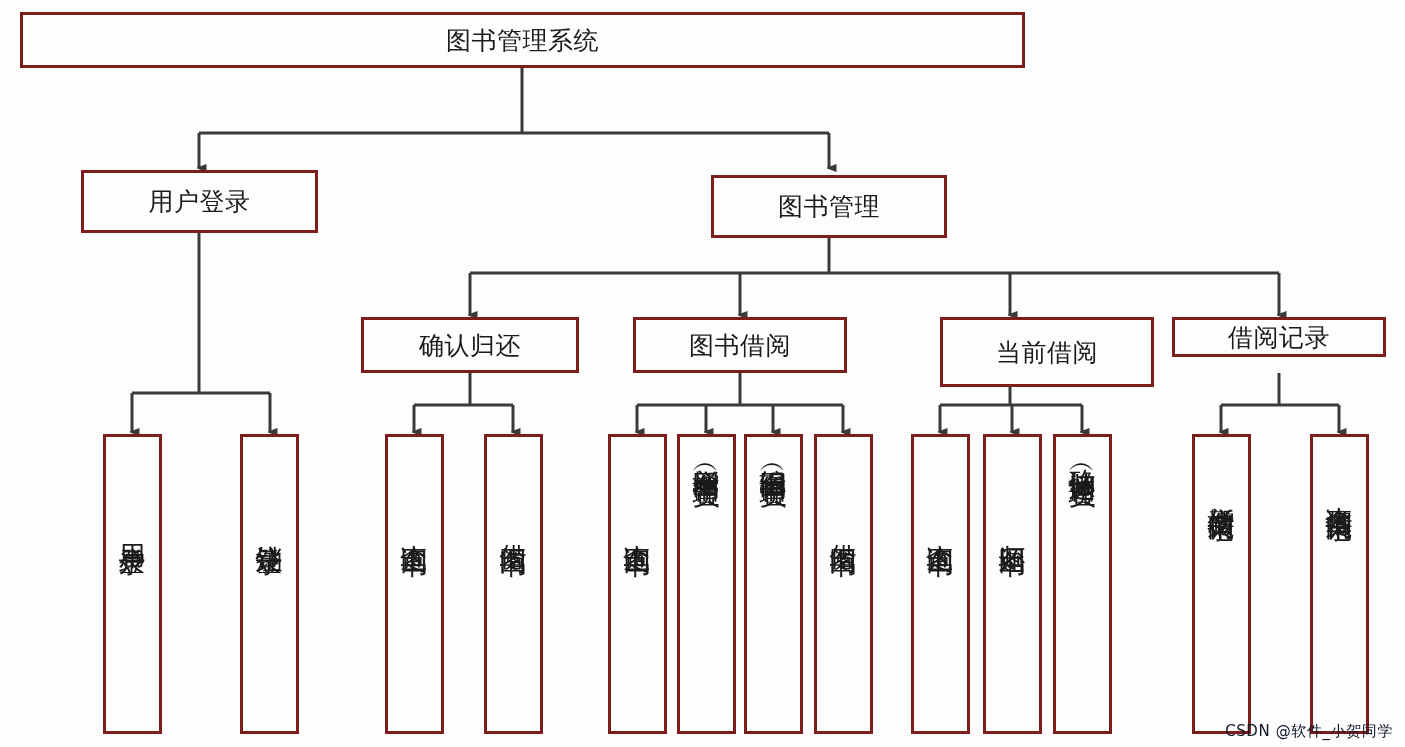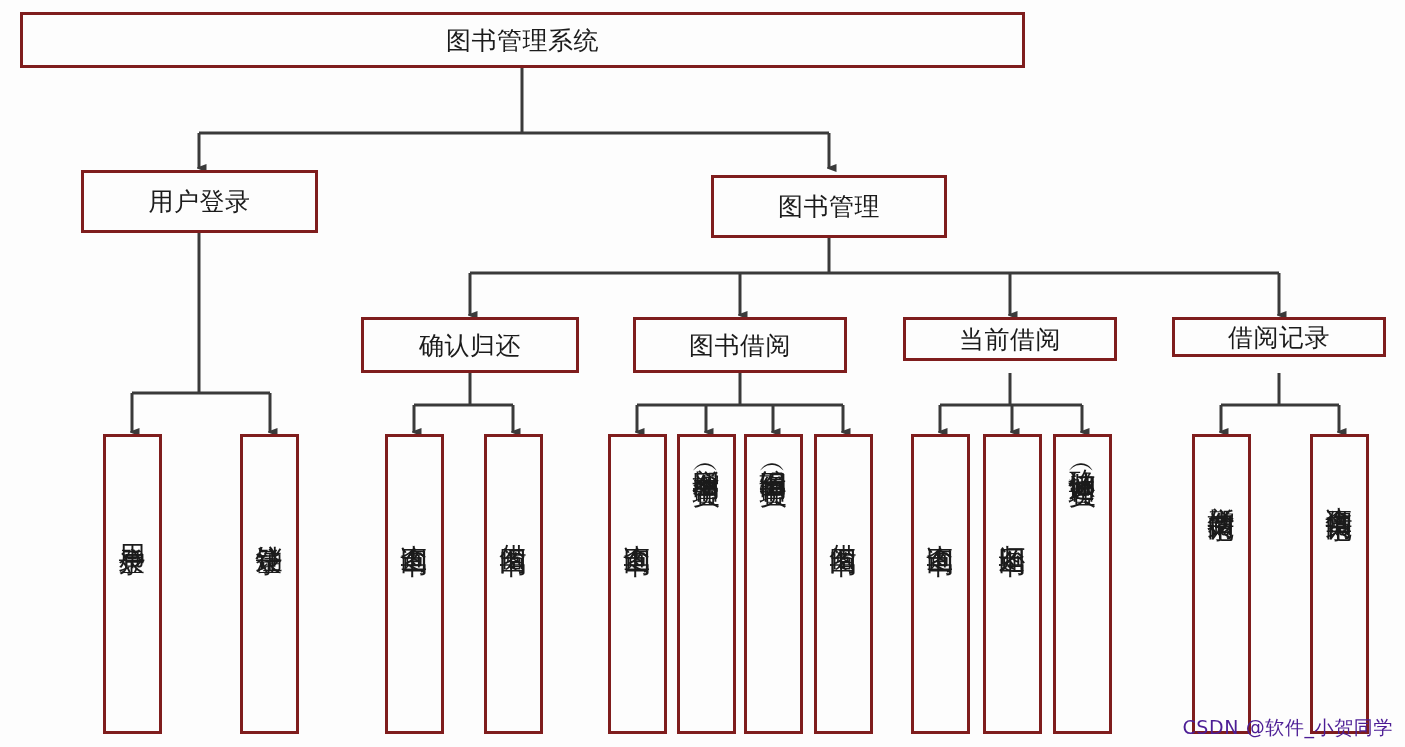--- a/index.html
+++ b/index.html
@@ -51,22 +51,22 @@
     text-orientation: upright;
     font-size: 27px;
     letter-spacing: 2px;
     line-height: 1;
     margin: 0 auto;
   }
   .watermark {
     position: absolute;
     right: 12px;
     bottom: 6px;
-    font-size: 19px;
-    color: #4c1d95;
+    font-size: 15px;
+    color: #0f172a;
     letter-spacing: 0.6px;
     z-index: 3;
     font-family: "DejaVu Sans", "Liberation Sans", sans-serif;
   }
 </style>
 </head>
 <body>
 
 <div id="canvas">
   <svg id="svg-layer" viewBox="0 0 1405 747">
@@ -121,21 +121,21 @@
       </div>
       <div class="node horizontal" style="left: 711px; top: 175px; width: 236px; height: 63px;">
         <div class="node-label">图书管理</div>
       </div>
       <div class="node horizontal" style="left: 361px; top: 317px; width: 218px; height: 56px;">
         <div class="node-label">确认归还</div>
       </div>
       <div class="node horizontal" style="left: 633px; top: 317px; width: 214px; height: 56px;">
         <div class="node-label">图书借阅</div>
       </div>
-      <div class="node horizontal" style="left: 903px; top: 317px; width: 214px; height: 44px;">
+      <div class="node horizontal" style="left: 940px; top: 317px; width: 214px; height: 70px;">
         <div class="node-label">当前借阅</div>
       </div>
       <div class="node horizontal" style="left: 1172px; top: 317px; width: 214px; height: 40px;">
         <div class="node-label">借阅记录</div>
       </div>
       <div class="node vertical" style="left: 103px; top: 434px; width: 59px; height: 300px;">
         <div class="node-label" style="margin-top: 86px;">用户登录</div>
       </div>
       <div class="node vertical" style="left: 240px; top: 434px; width: 59px; height: 300px;">
         <div class="node-label" style="margin-top: 86px;">注销登录</div>

